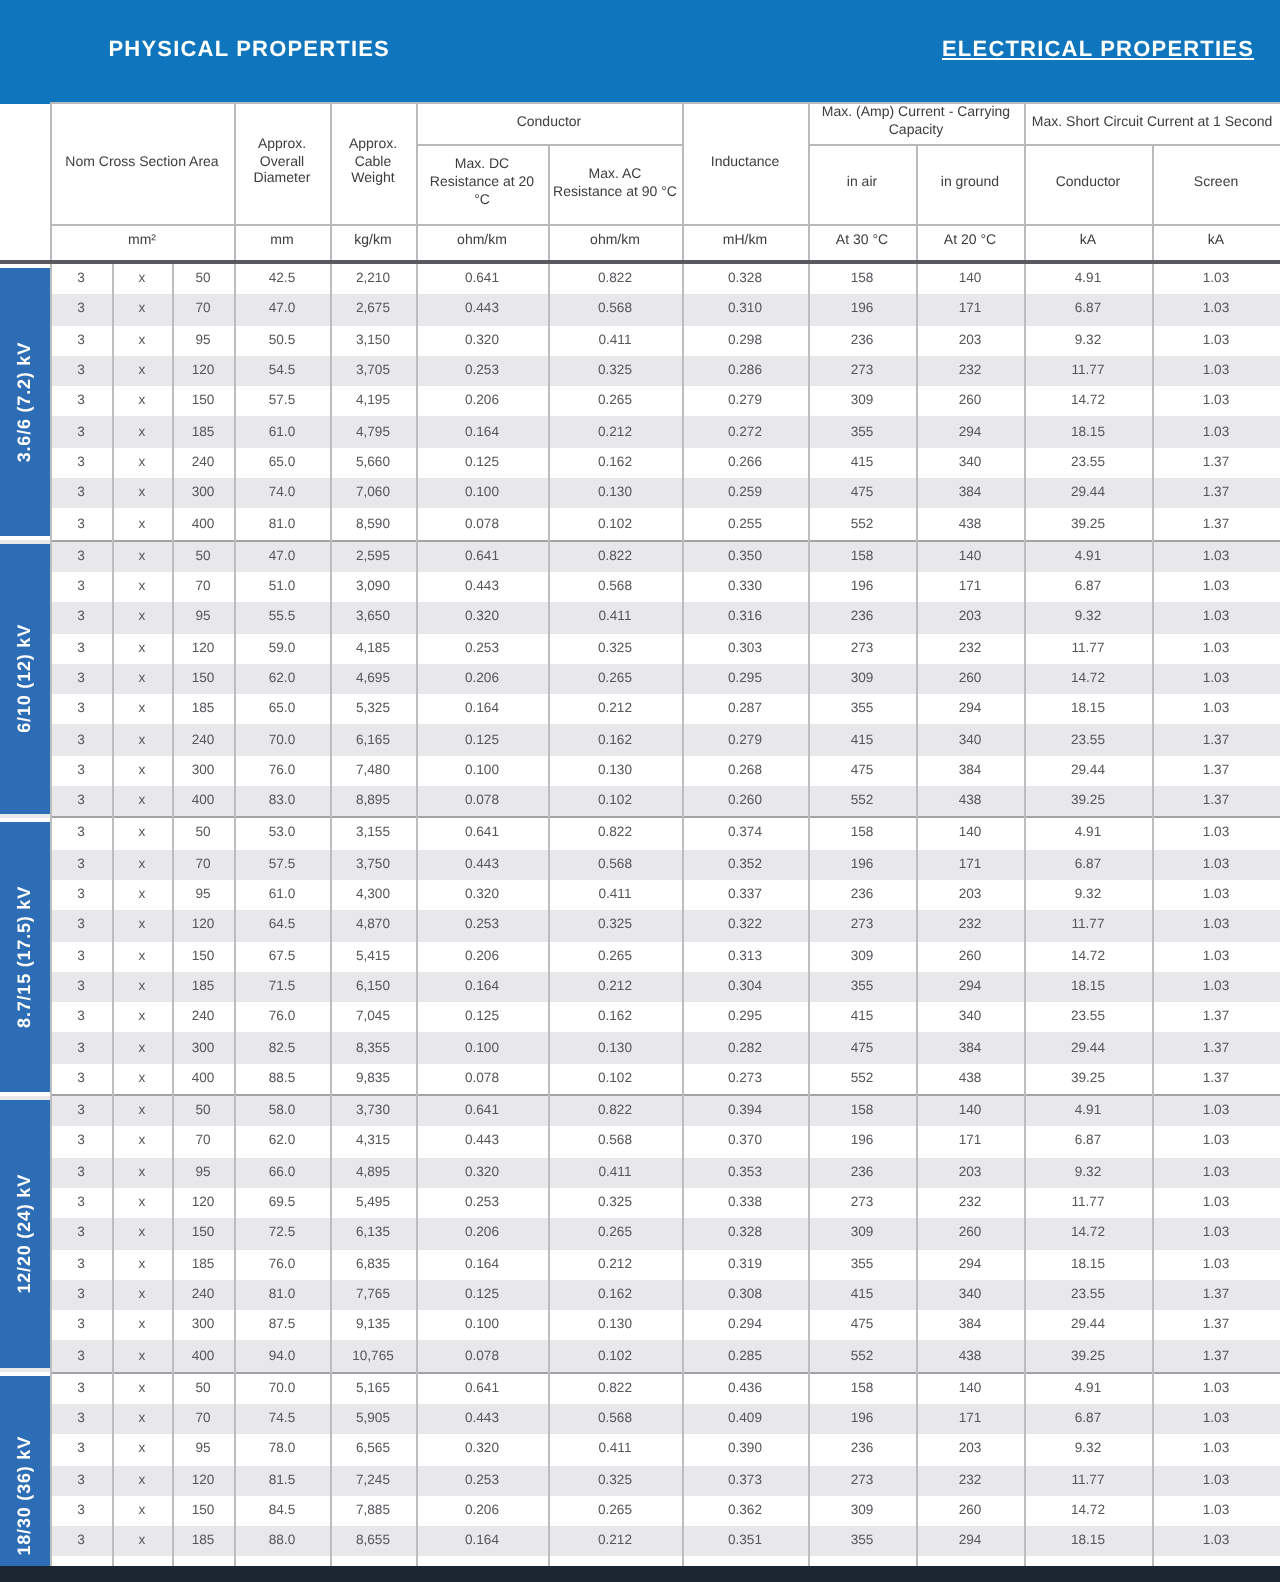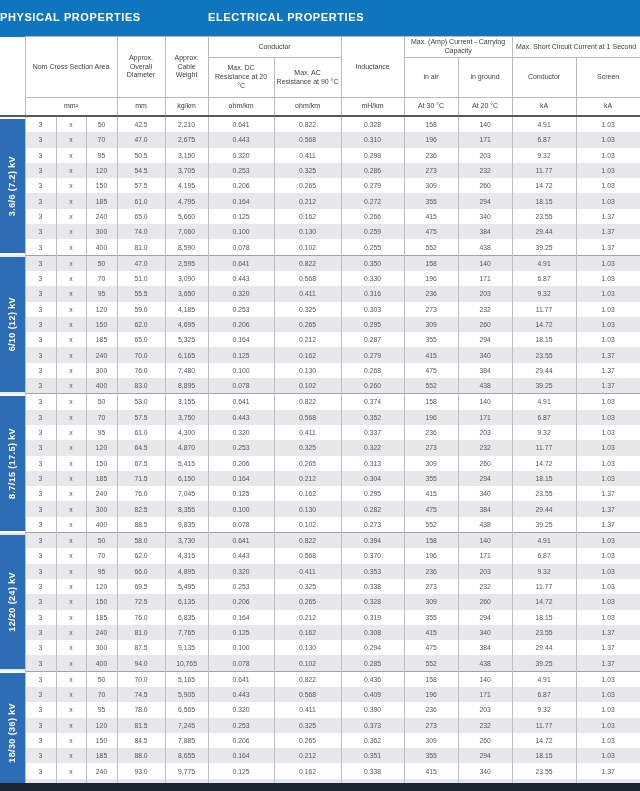--- a/index.html
+++ b/index.html
@@ -3,22 +3,22 @@
 <meta charset="utf-8">
 <style>
   html,body{margin:0;padding:0;background:#ffffff;}
   .page{
     width:640px;height:791px;position:relative;overflow:hidden;
     font-family:"Liberation Sans",sans-serif;background:#ffffff;
   }
   table{border-collapse:collapse;table-layout:fixed;width:640px;}
   
   th.band{
-    height:36px;color:#ffffff;font-size:11px;font-weight:bold;
-    letter-spacing:.6px;text-align:left;vertical-align:middle;padding:0;
+    height:25px;color:#ffffff;font-size:11px;font-weight:bold;
+    letter-spacing:.6px;text-align:right;vertical-align:middle;padding:13px;
   }
   th.band-electrical{border-left:2px solid #ffffff;}
   
   thead th{
     background:#ffffff;color:#3c3d40;font-weight:normal;
     font-size:7px;line-height:1.25;text-align:center;vertical-align:middle;
     border:1px solid #b9babc;padding:1px 2px;
   }
   thead tr.band-row th{border:none;}
   th.corner{border:none;border-right:1px solid #b9babc;border-bottom:2px solid #58595c;background:#ffffff;}
@@ -64,21 +64,21 @@
         <col style="width:67px">
         <col style="width:63px">
       <col style="width:54px">
         <col style="width:54px">
         <col style="width:64px">
         <col style="width:64px">
     </colgroup>
     <thead>
       <tr class="band-row">
         <th class="band band-physical" colspan="6" style="background: rgb(15, 118, 189);">PHYSICAL PROPERTIES</th>
-        <th class="band band-electrical" colspan="7" style="background: rgb(15, 118, 189);">ELECTRICAL PROPERTIES</th>
+        <th class="band band-electrical" colspan="7" style="background: rgb(15, 118, 189); text-decoration: underline;">ELECTRICAL PROPERTIES</th>
       </tr>
       <tr class="h1">
         <th class="corner" rowspan="3"></th>
         <th colspan="3" rowspan="2">Nom Cross Section Area</th>
         <th rowspan="2">Approx. Overall Diameter</th>
         <th rowspan="2">Approx. Cable Weight</th>
         <th colspan="2">Conductor</th>
         <th rowspan="2">Inductance</th>
         <th colspan="2">Max. (Amp) Current - Carrying Capacity</th>
         <th colspan="2">Max. Short Circuit Current at 1 Second</th>

